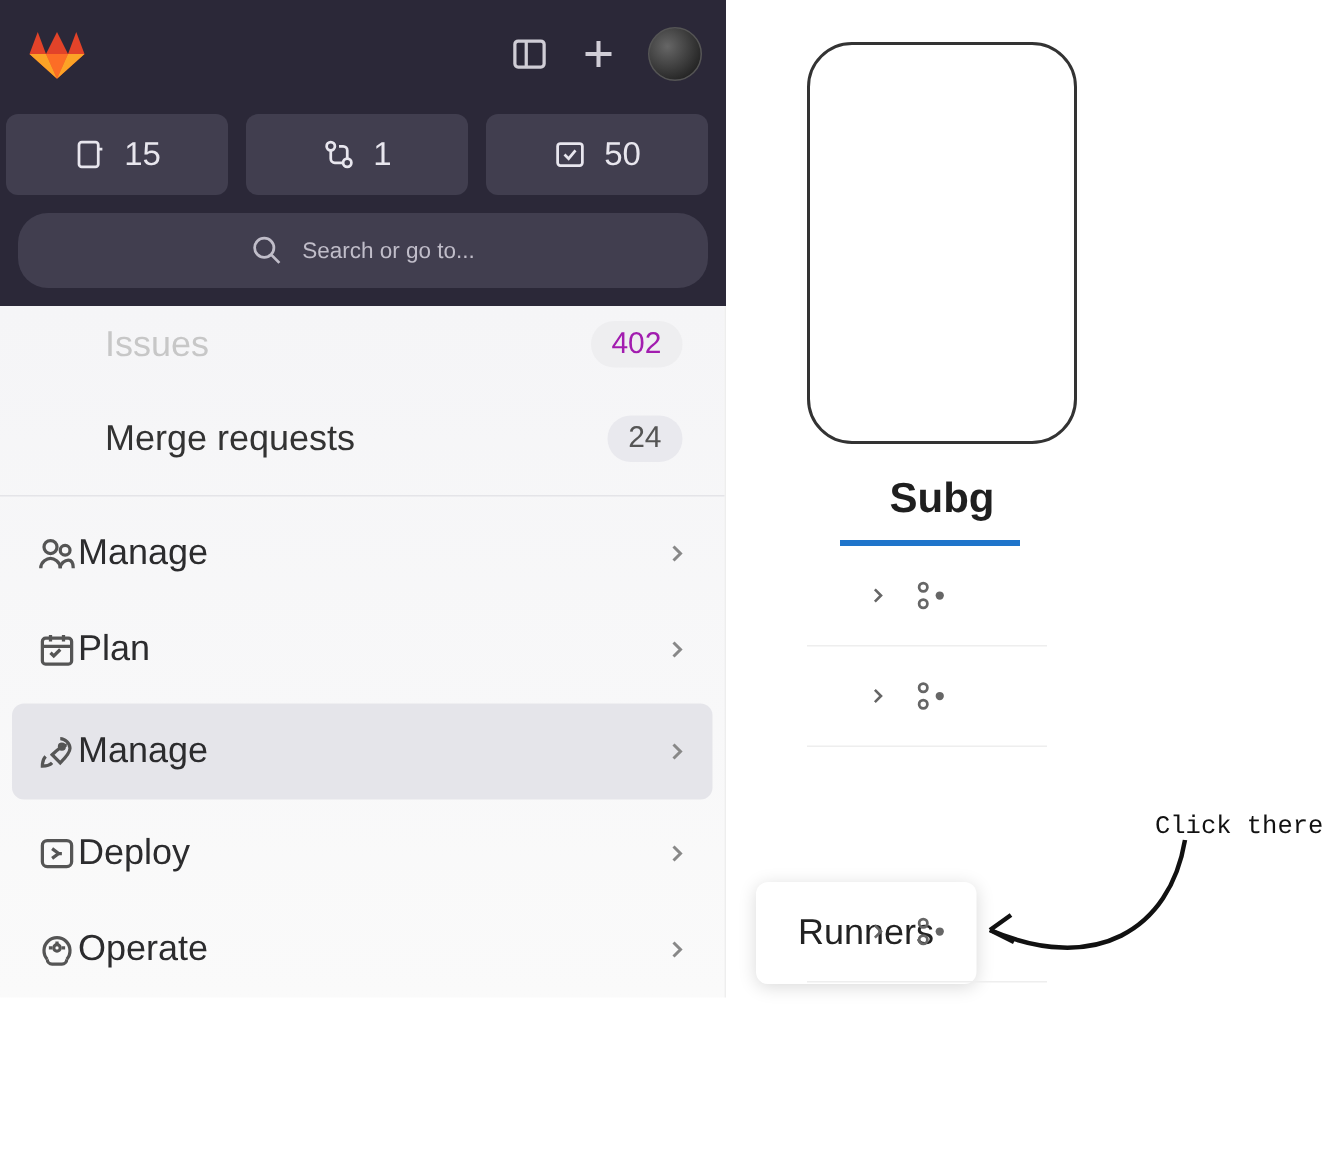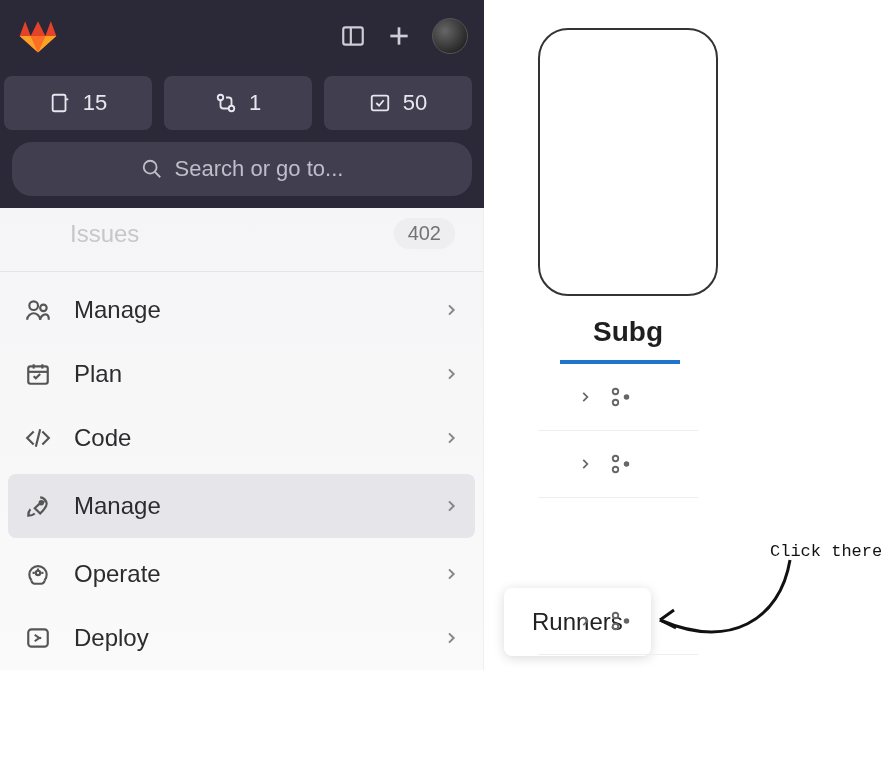--- a/index.html
+++ b/index.html
@@ -76,21 +76,21 @@
     }
     .search-box {
       background: #413e4f;
       border-radius: 20px;
       padding: 14px 18px;
       display: flex;
       align-items: center;
       justify-content: center;
       gap: 12px;
       color: #c0bdc9;
-      font-size: 22px;
+      font-size: 15px;
       cursor: text;
     }
     .nav-list {
       background: linear-gradient(to bottom, #f5f5f7, #fafafa);
       border-right: 1px solid #eee;
     }
     .nav-sub-item {
       padding: 16px 28px 16px 70px;
       display: flex;
       align-items: center;
@@ -105,32 +105,31 @@
     }
     .badge {
       background: #e9e9ee;
       color: #555;
       border-radius: 18px;
       padding: 4px 14px;
       font-size: 20px;
     }
     .badge.faded {
       background: #eeeef0;
-      color: #737373;
+      color: #a21caf;
     }
     .divider {
       height: 1px;
       background: #e4e4e8;
       margin: 6px 0;
     }
     .nav-item {
       padding: 18px 24px;
       display: flex;
       align-items: center;
-      gap: 22px;
       font-size: 24px;
       color: #2c2c2e;
       cursor: pointer;
       position: relative;
     }
     .nav-item.active {
       background: #e5e5ea;
       border-radius: 8px;
       margin: 4px 8px;
       padding: 18px 16px;
@@ -275,20 +274,24 @@
       </svg>
       <span>Search or go to...</span>
     </div>
   </div>
 
   <div class="nav-list">
     <div class="nav-sub-item faded">
       <span>Issues</span>
       <span class="badge faded">402</span>
     </div>
+    <div class="nav-sub-item">
+      <span>Merge requests</span>
+      <span class="badge">24</span>
+    </div>
 
     <div class="divider"></div>
 
     <div class="nav-item">
       <span class="icon">
         <svg width="26" height="26" viewBox="0 0 24 24" fill="none" stroke="currentColor" stroke-width="2">
           <circle cx="8" cy="8" r="4"></circle>
           <circle cx="17" cy="10" r="3"></circle>
           <path d="M2 21 c0-4 4-6 6-6 s6 2 6 6"></path>
           <path d="M14 21 c0-3 3-5 5-5 s3 2 3 5"></path>
@@ -313,78 +316,63 @@
         </svg>
       </span>
       <span>Plan</span>
       <span class="chev">
         <svg width="16" height="16" viewBox="0 0 24 24" fill="none" stroke="currentColor" stroke-width="3">
             <path d="M9 5 l7 7 l-7 7"></path>
           </svg>
       </span>
     </div>
 
-    <div class="nav-item">
-      <span class="icon">
-        <svg width="26" height="26" viewBox="0 0 24 24" fill="none" stroke="currentColor" stroke-width="2">
-          <path d="M8 6 l-6 6 l6 6"></path>
-          <path d="M16 6 l6 6 l-6 6"></path>
-          <line x1="14" y1="4" x2="10" y2="20"></line>
-        </svg>
-      </span>
-      <span>Code</span>
-      <span class="chev">
-        <svg width="16" height="16" viewBox="0 0 24 24" fill="none" stroke="currentColor" stroke-width="3">
-            <path d="M9 5 l7 7 l-7 7"></path>
-          </svg>
-      </span>
-    </div>
 
     <div class="nav-item active">
       <span class="icon">
         <svg width="26" height="26" viewBox="0 0 24 24" fill="none" stroke="currentColor" stroke-width="2">
           <path d="M5 15 c-2 2-2 6-2 6 s4 0 6-2"></path>
           <path d="M14 4 c3 0 6 3 6 6 c0 3-6 9-6 9 l-5-5 s6-6 9-6"></path>
           <circle cx="15" cy="9" r="1.5"></circle>
         </svg>
       </span>
       <span>Manage</span>
       <span class="chev">
         <svg width="16" height="16" viewBox="0 0 24 24" fill="none" stroke="currentColor" stroke-width="3">
             <path d="M9 5 l7 7 l-7 7"></path>
           </svg>
       </span>
     </div>
 
     <div class="nav-item">
       <span class="icon">
         <svg width="26" height="26" viewBox="0 0 24 24" fill="none" stroke="currentColor" stroke-width="2">
+          <rect x="3" y="4" width="18" height="16" rx="3"></rect>
+          <path d="M9 9 l4 3 l-4 3"></path>
+          <path d="M13 12 h3" stroke-dasharray="2 2"></path>
+        </svg>
+      </span>
+      <span>Deploy</span>
+      <span class="chev">
+        <svg width="16" height="16" viewBox="0 0 24 24" fill="none" stroke="currentColor" stroke-width="3">
+            <path d="M9 5 l7 7 l-7 7"></path>
+          </svg>
+      </span>
+    </div>
+
+    <div class="nav-item">
+      <span class="icon">
+        <svg width="26" height="26" viewBox="0 0 24 24" fill="none" stroke="currentColor" stroke-width="2">
           <path d="M6 18 a8 8 0 1 1 12 0"></path>
           <path d="M18 18 a3 3 0 0 1 -3 3 h-6 a3 3 0 0 1 -3 -3"></path>
           <circle cx="12" cy="11" r="2"></circle>
           <path d="M12 9 v-2 M9 11 h-2 M15 11 h2"></path>
         </svg>
       </span>
       <span>Operate</span>
-      <span class="chev">
-        <svg width="16" height="16" viewBox="0 0 24 24" fill="none" stroke="currentColor" stroke-width="3">
-            <path d="M9 5 l7 7 l-7 7"></path>
-          </svg>
-      </span>
-    </div>
-
-    <div class="nav-item">
-      <span class="icon">
-        <svg width="26" height="26" viewBox="0 0 24 24" fill="none" stroke="currentColor" stroke-width="2">
-          <rect x="3" y="4" width="18" height="16" rx="3"></rect>
-          <path d="M9 9 l4 3 l-4 3"></path>
-          <path d="M13 12 h3" stroke-dasharray="2 2"></path>
-        </svg>
-      </span>
-      <span>Deploy</span>
       <span class="chev">
         <svg width="16" height="16" viewBox="0 0 24 24" fill="none" stroke="currentColor" stroke-width="3">
             <path d="M9 5 l7 7 l-7 7"></path>
           </svg>
       </span>
     </div>
   </div>
 </div>
 
 <div class="flyout">

